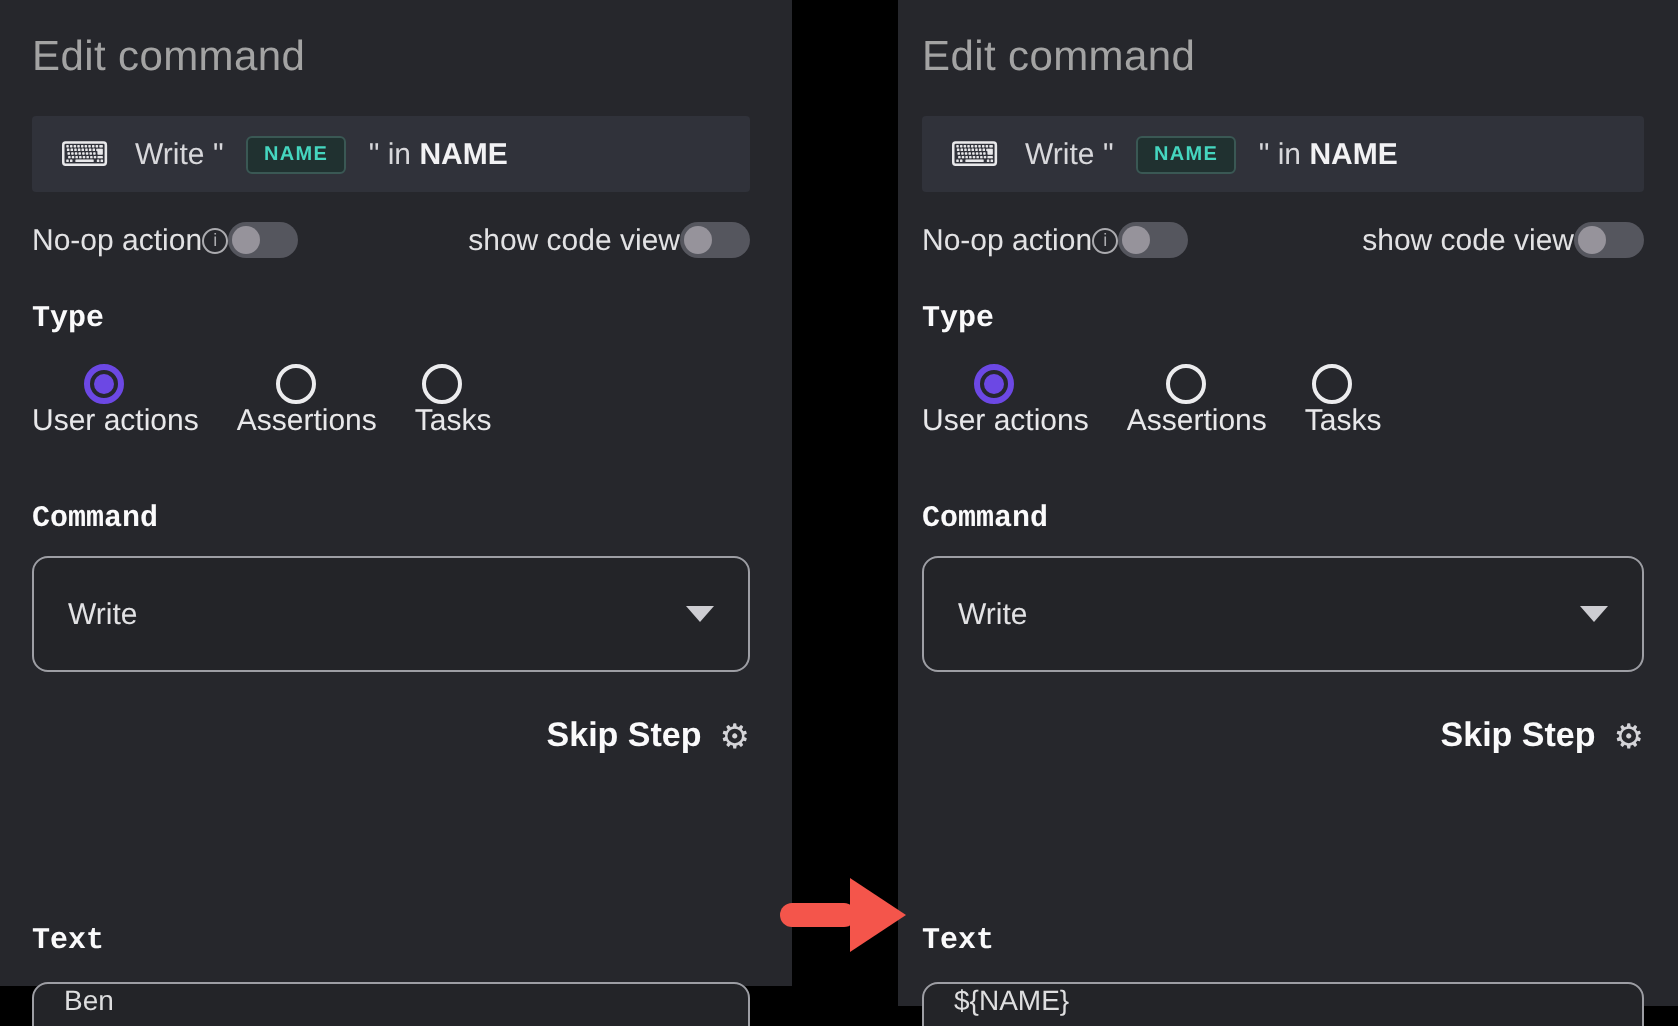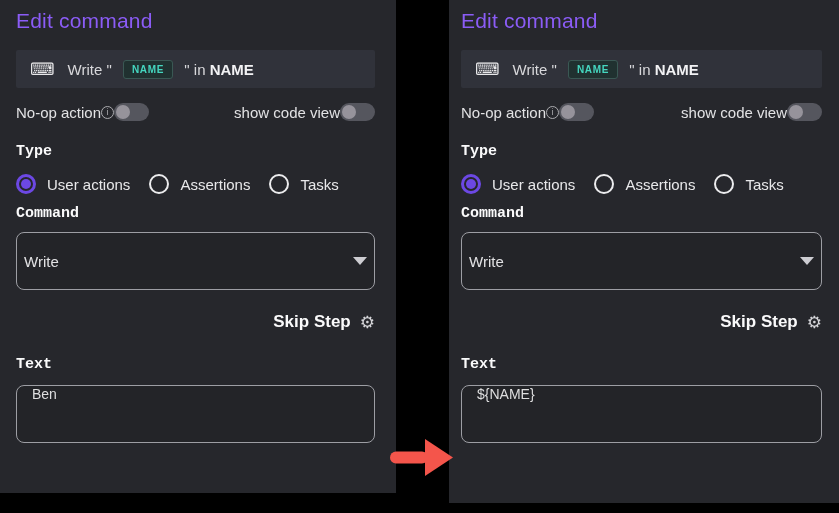--- a/index.html
+++ b/index.html
@@ -15,23 +15,24 @@
     position: absolute;
     top: 0;
     background: #26272c;
   }
   .panel-left  { left: 0;     width: 396px; height: 493px; padding: 8px 21px 0 16px; }
   .panel-right { left: 449px; width: 390px; height: 503px; padding: 8px 17px 0 12px; }
 
   .title {
     font-size: 21px;
     font-weight: 500;
-    color: #8b5cf6;
+    color: #a3a3a3;
     letter-spacing: 0.2px;
     line-height: 1.2;
+    margin-top: 8px;
   }
   .summary-bar {
     margin-top: 17px;
     height: 38px;
     background: #30323a;
     border-radius: 2px;
     display: flex;
     align-items: center;
     padding: 0 14px;
     font-size: 15px;
@@ -104,72 +105,72 @@
     color: #fafafb;
     font-family: Liberation Mono, monospace;
   }
   .radio-row {
     margin-top: 14px;
     display: flex;
     align-items: center;
     font-size: 15px;
     color: #e8e8ea;
   }
-  .radio-option { display: flex; align-items: center; margin-right: 19px; cursor: pointer; }
+  .radio-option { display: flex; align-items: center; margin-right: 19px; cursor: pointer; flex-direction: column; }
   .radio {
     width: 20px; height: 20px;
     border-radius: 50%;
     border: 2px solid #ececee;
     margin-right: 11px;
     flex: 0 0 auto;
   }
   .radio.selected {
     border: 3px solid #6c48e4;
     position: relative;
   }
   .radio.selected::after {
     content: '';
     position: absolute;
     inset: 2px;
     border-radius: 50%;
     background: #6c48e4;
   }
 
-  .command-label { margin-top: 11px; }
+  .command-label { margin-top: 32px; }
   .select-box {
     margin-top: 10px;
     height: 58px;
     background: #232428;
     border: 1px solid #9d9ea4;
     border-radius: 8px;
     display: flex;
     align-items: center;
     justify-content: space-between;
-    padding: 0 7px;
+    padding: 0 17px;
     font-size: 15px;
     color: #e2e2e4;
     cursor: pointer;
   }
   .caret-down {
     width: 0; height: 0;
     border-left: 7px solid transparent;
     border-right: 7px solid transparent;
     border-top: 8px solid #cdcdd2;
   }
   .skip-row {
     margin-top: 22px;
     display: flex;
     justify-content: flex-end;
     align-items: center;
     gap: 9px;
   }
   .skip-label { font-size: 17px; font-weight: 700; color: #fafafb; }
   .gear-icon { font-size: 17px; color: #d4d4d8; line-height: 1; cursor: pointer; }
 
-  .text-label { margin-top: 24px; }
+  .text-label { margin-top: 84px; }
   .text-box {
     margin-top: 12px;
     height: 58px;
     background: #232428;
     border: 1px solid #9d9ea4;
     border-radius: 8px;
     display: flex;
     padding: 0 15px;
     font-size: 14px;
     color: #dededf;

